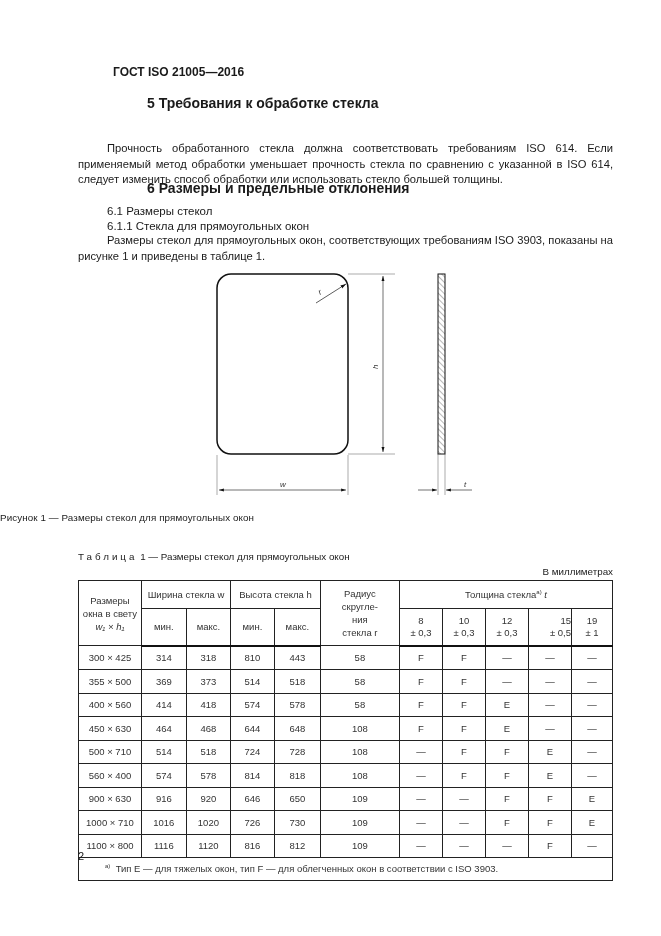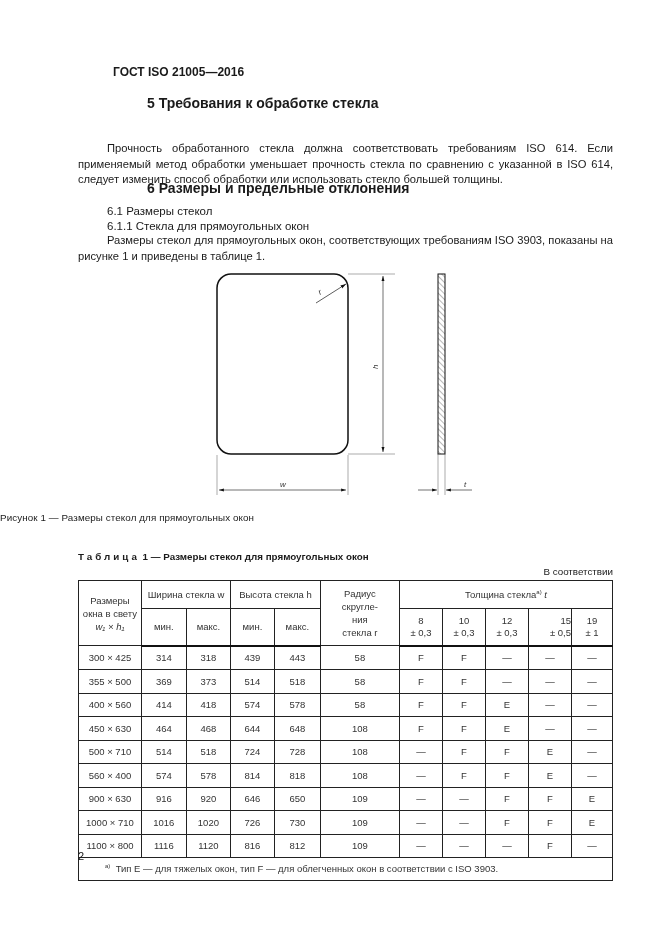--- a/index.html
+++ b/index.html
@@ -5,21 +5,21 @@
   html, body { margin: 0; padding: 0; background: #ffffff; }
   body { width: 661px; height: 936px; position: relative; overflow: hidden;
          font-family: "Liberation Sans", sans-serif; color: #1a1a1a; }
   .abs { position: absolute; }
   .doc-header { left: 78px; top: 65px; font-size: 12px; font-weight: bold; margin-left: 35px; }
   .h1 { font-size: 14px; font-weight: bold; margin-left: 40px; }
   .h2 { font-size: 11.5px; font-weight: normal; }
   .para { font-size: 11.2px; line-height: 15.5px; text-align: justify; }
   .indent { text-indent: 29px; }
   .caption { font-size: 9.8px; letter-spacing: 0.1px; }
-  .tbl-title { font-size: 9.8px; font-weight: bold; }
+  .tbl-title { font-size: 9.8px; }
   .spaced { letter-spacing: 3px; }
   .units { font-size: 9.8px; }
 
   table.t1 { position: absolute; left: 78px; top: 580px; width: 535px;
              border-collapse: collapse; font-size: 9.5px; color: #333; }
   table.t1 td, table.t1 th { border: 1px solid #222; text-align: center; font-weight: normal;
              padding: 0; vertical-align: middle; }
   table.t1 thead tr:last-child th { border-bottom: 2.5px solid #111; }
   table.t1 tbody td { height: 22.5px; }
   table.t1 .footnote td { text-align: left; padding-left: 26px; height: 22px; }
@@ -69,21 +69,21 @@
   <line x1="238" y1="189" x2="238" y2="230" stroke="#555" stroke-width="0.5"></line>
   <line x1="245" y1="189" x2="245" y2="230" stroke="#555" stroke-width="0.5"></line>
   <line x1="218" y1="225" x2="237" y2="225" stroke="#333" stroke-width="0.7" marker-end="url(#arr)"></line>
   <line x1="272" y1="225" x2="246" y2="225" stroke="#333" stroke-width="0.7" marker-end="url(#arr)"></line>
   <text x="264" y="222" font-size="8" font-style="italic" fill="#333">t</text>
 </svg>
 
 <div class="abs caption" style="left:0; width:647px; top:512px;">Рисунок 1 — Размеры стекол для прямоугольных окон</div>
 
 <div class="abs tbl-title" style="left:78px; top:551px;"><span class="spaced">Таблица</span><span> 1 — Размеры стекол для прямоугольных окон</span></div>
-<div class="abs units" style="right:48px; top:566px;">В соответствии</div>
+<div class="abs units" style="right:48px; top:566px;">В миллиметрах</div>
 
 <table class="t1">
   <colgroup>
     <col style="width:66px">
       <col style="width:48px">
       <col style="width:47px">
       <col style="width:47px">
       <col style="width:49px">
       <col style="width:45px">
     <col style="width:47px">
@@ -115,21 +115,21 @@
       <th style="line-height:12px;"><span>12</span><br><span>± 0,3</span></th>
       <th style="line-height:12px;text-align:right;"><span>15</span><br><span>± 0,5</span></th>
       <th style="line-height:12px;"><span>19</span><br><span>± 1</span></th>
     </tr>
   </thead>
   <tbody id="tbody">
       <tr>
         <td>300 × 425</td>
         <td>314</td>
         <td>318</td>
-        <td>439</td>
+        <td>810</td>
         <td>443</td>
         <td>58</td>
         <td>F</td>
         <td>F</td>
         <td>—</td>
         <td>—</td>
         <td>—</td>
       </tr>
       <tr>
         <td>355 × 500</td>

